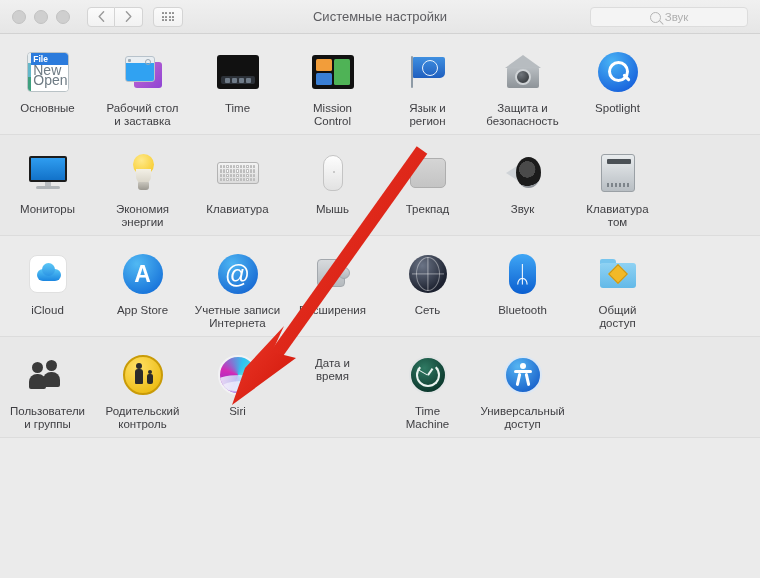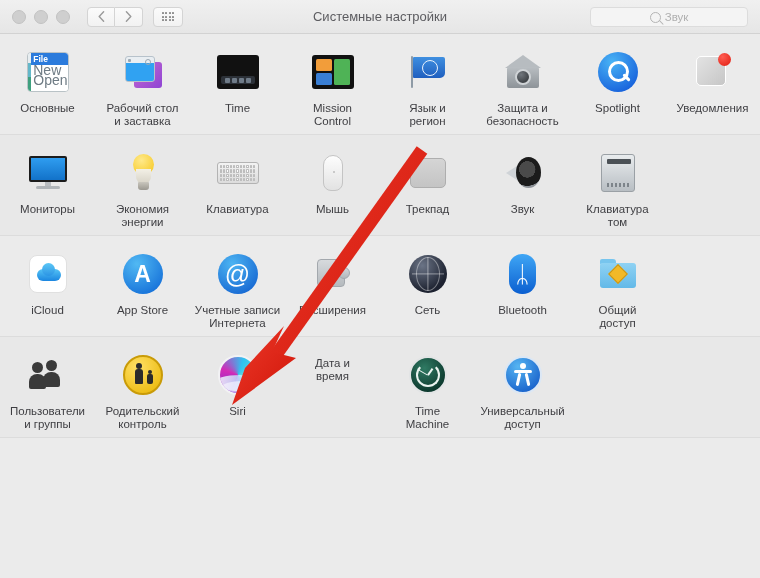--- a/index.html
+++ b/index.html
@@ -906,29 +906,20 @@
 безопасность</div>
       </div>
 
       <div class="pane">
         <div class="icon-slot">
           <div class="ic ic-spot"></div>
         </div>
         <div class="pane-label">Spotlight</div>
       </div>
 
-      <div class="pane">
-        <div class="icon-slot">
-          <div class="ic ic-notif">
-              <div class="sq"></div>
-              <div class="badge"></div>
-            </div>
-        </div>
-        <div class="pane-label">Уведомления</div>
-      </div>
     </div>
 
     <div class="prow alt">
       <div class="pane">
         <div class="icon-slot">
           <div class="ic ic-disp">
               <div class="screen"></div>
               <div class="neck"></div>
               <div class="foot"></div>
             </div>

